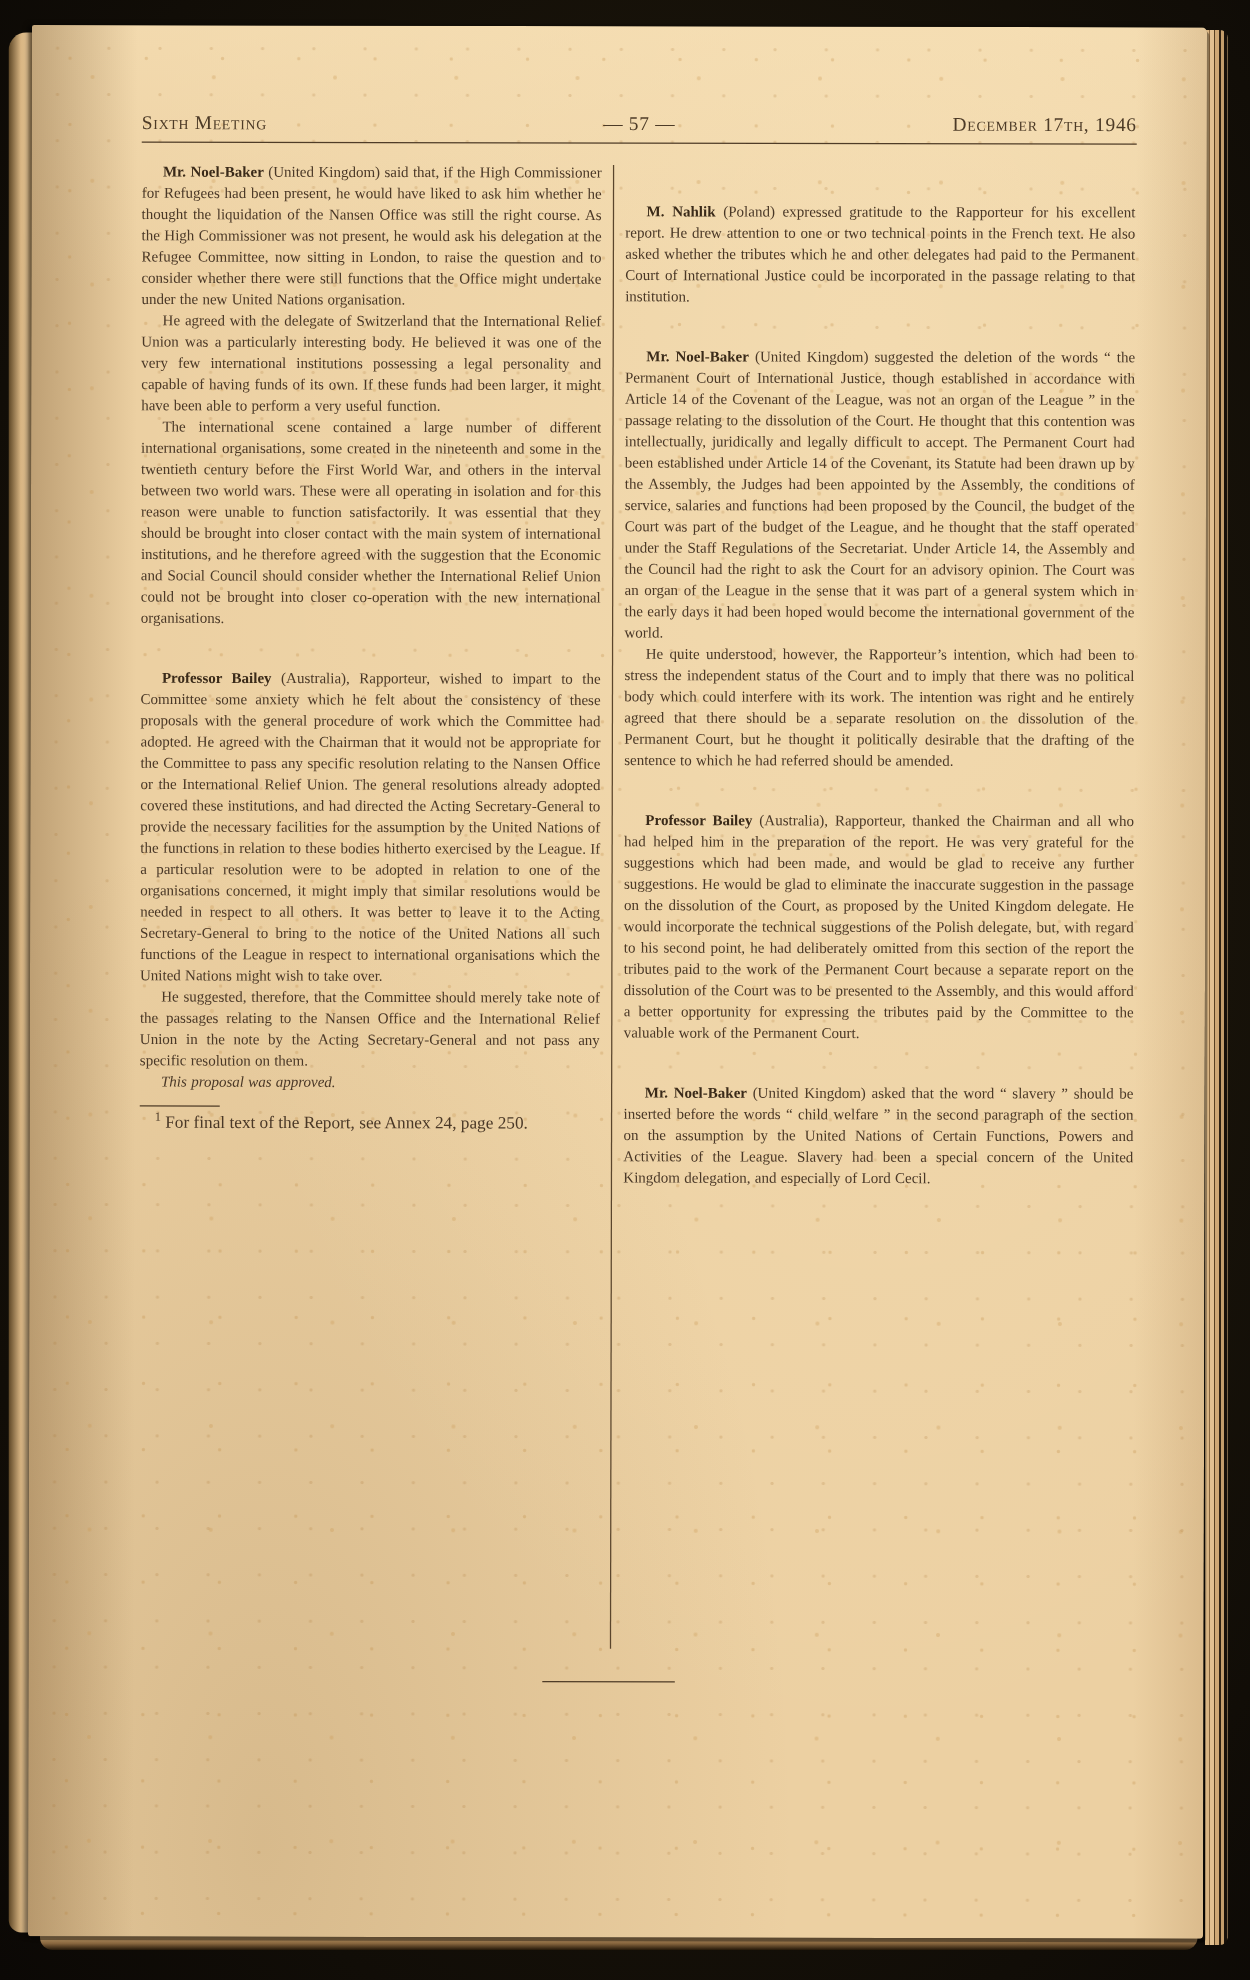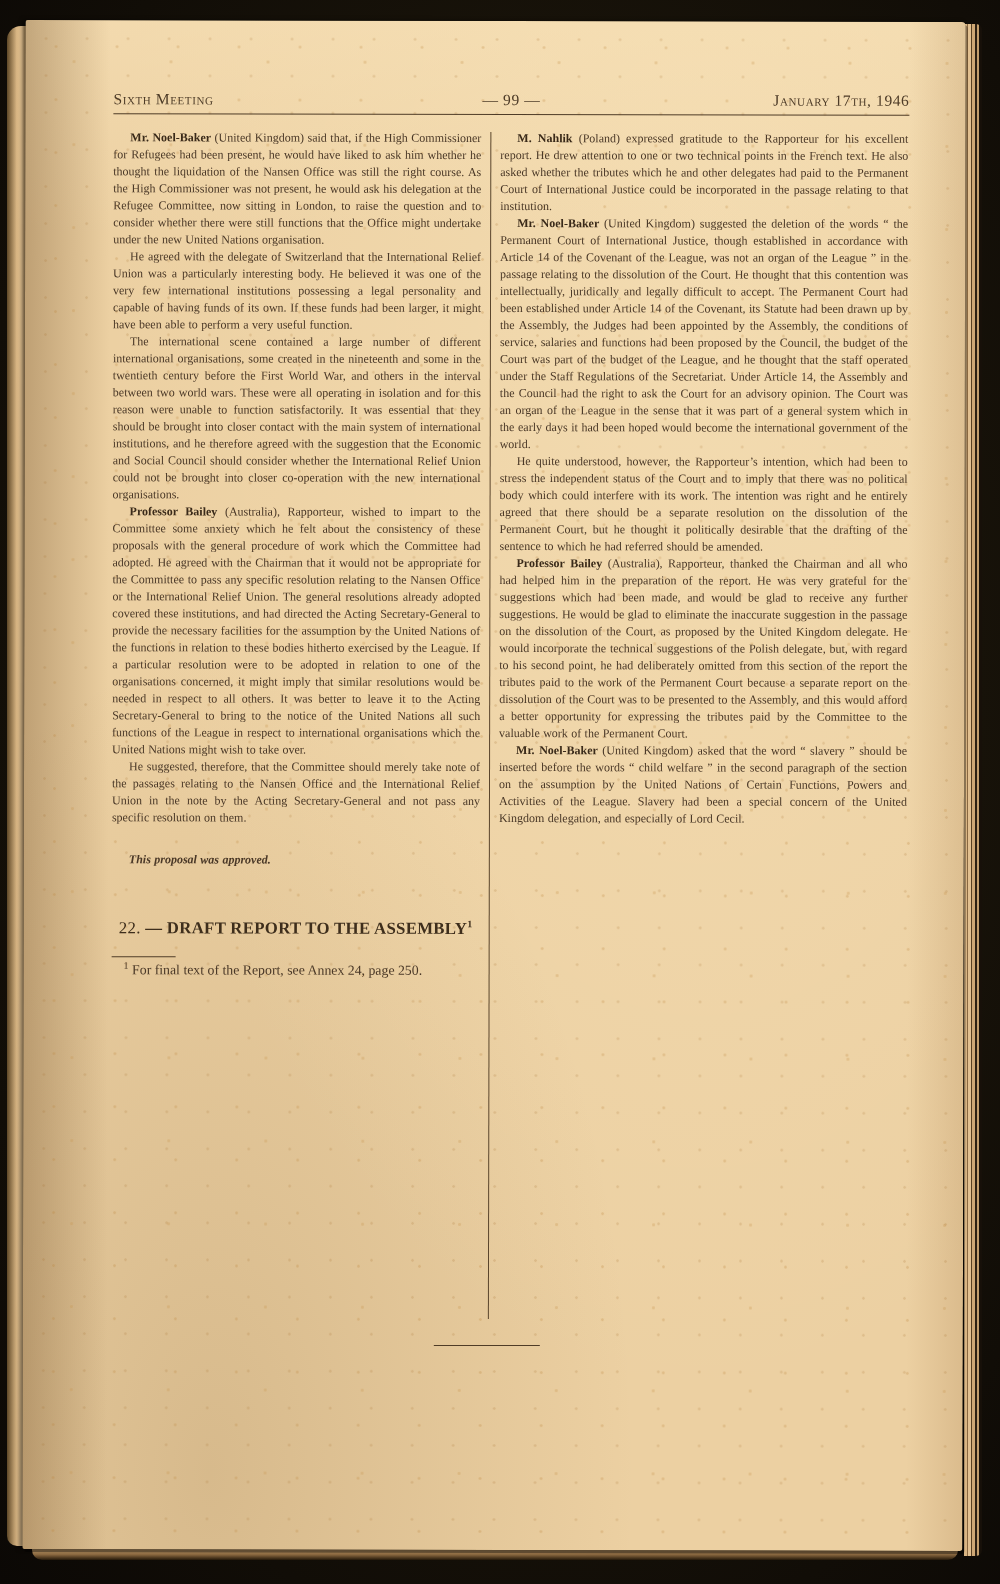--- a/index.html
+++ b/index.html
@@ -55,24 +55,24 @@
   .hdr-right{flex:1;text-align:right;}
   .header-rule{border-top:1.6px solid #4f3c27;margin-top:5px;}
   .columns{display:flex;margin-top:15px;}
   .col-left{width:368px;}
   .divider{flex:0 0 1px;width:1px;background:#5a452c;margin:2px 9px 0 9px;height:1187px;}
   .col-right{width:408px;}
   .para{
     margin:0;text-indent:17px;text-align:justify;
     font-size:12px;line-height:17px;color:#4a3827;word-spacing:.4px;
   }
-  .para.gap{margin-top:0;}
+  .para.gap{margin-top:31px;}
   .para.no-indent{text-indent:0;}
   .speaker{font-weight:bold;color:#3a2a19;}
-  .note{font-style:italic;margin-top:25px;font-weight:bold;}
+  .note{font-style:italic;margin-top:0;}
   .section-heading{
     font-size:16.8px;font-weight:bold;letter-spacing:.3px;color:#3e2e1c;
     margin:50px 0 18px;text-align:center;text-indent:0;
   }
   .sec-num{font-weight:normal;}
   sup{font-size:10px;line-height:0;}
   .footnote{margin-top:10px;}
   .footnote-rule{width:64px;border-top:1.5px solid #4f3c27;margin-bottom:5px;}
   .footnote-text{
     margin:0;font-size:13.8px;line-height:15.5px;text-align:justify;
@@ -89,36 +89,35 @@
 <div class="photo">
   <div class="under-left"></div>
   <div class="edges-right"></div>
   <div class="edge-bottom"></div>
 
   <div class="page">
     <div class="sheet">
 
       <div class="running-header">
         <span class="hdr-left">Sixth Meeting</span>
-        <span class="hdr-center">— 99 —</span>
-        <span class="hdr-right">January 17th, 1946</span>
+        <span class="hdr-center">— 57 —</span>
+        <span class="hdr-right">December 17th, 1946</span>
       </div>
       <div class="header-rule"></div>
 
       <div class="columns">
 
         <div class="col col-left">
           <p class="para"><b class="speaker">Mr. Noel-Baker</b> <span>(United Kingdom) said that, if the High Commissioner for Refugees had been present, he would have liked to ask him whether he thought the liquidation of the Nansen Office was still the right course. As the High Commissioner was not present, he would ask his delegation at the Refugee Committee, now sitting in London, to raise the question and to consider whether there were still functions that the Office might undertake under the new United Nations organisation.</span></p>
           <p class="para"><span>He agreed with the delegate of Switzerland that the International Relief Union was a particularly interesting body. He believed it was one of the very few international institutions possessing a legal personality and capable of having funds of its own. If these funds had been larger, it might have been able to perform a very useful function.</span></p>
           <p class="para"><span>The international scene contained a large number of different international organisations, some created in the nineteenth and some in the twentieth century before the First World War, and others in the interval between two world wars. These were all operating in isolation and for this reason were unable to function satisfactorily. It was essential that they should be brought into closer contact with the main system of international institutions, and he therefore agreed with the suggestion that the Economic and Social Council should consider whether the International Relief Union could not be brought into closer co-operation with the new international organisations.</span></p>
           <p class="para gap"><b class="speaker">Professor Bailey</b> <span>(Australia), Rapporteur, wished to impart to the Committee some anxiety which he felt about the consistency of these proposals with the general procedure of work which the Committee had adopted. He agreed with the Chairman that it would not be appropriate for the Committee to pass any specific resolution relating to the Nansen Office or the International Relief Union. The general resolutions already adopted covered these institutions, and had directed the Acting Secretary-General to provide the necessary facilities for the assumption by the United Nations of the functions in relation to these bodies hitherto exercised by the League. If a particular resolution were to be adopted in relation to one of the organisations concerned, it might imply that similar resolutions would be needed in respect to all others. It was better to leave it to the Acting Secretary-General to bring to the notice of the United Nations all such functions of the League in respect to international organisations which the United Nations might wish to take over.</span></p>
           <p class="para"><span>He suggested, therefore, that the Committee should merely take note of the passages relating to the Nansen Office and the International Relief Union in the note by the Acting Secretary-General and not pass any specific resolution on them.</span></p>
           <p class="para note">This proposal was approved.</p>
 
-          <h2 class="section-heading"><span class="sec-num">22.</span> <span class="sec-dash">—</span> <span class="sec-title">DRAFT REPORT TO THE ASSEMBLY</span><sup>1</sup></h2>
 
 
           <div class="footnote">
             <div class="footnote-rule"></div>
             <p class="footnote-text"><sup>1</sup> <span>For final text of the Report, see Annex 24, page 250.</span></p>
           </div>
         </div>
 
         <div class="divider"></div>
 

